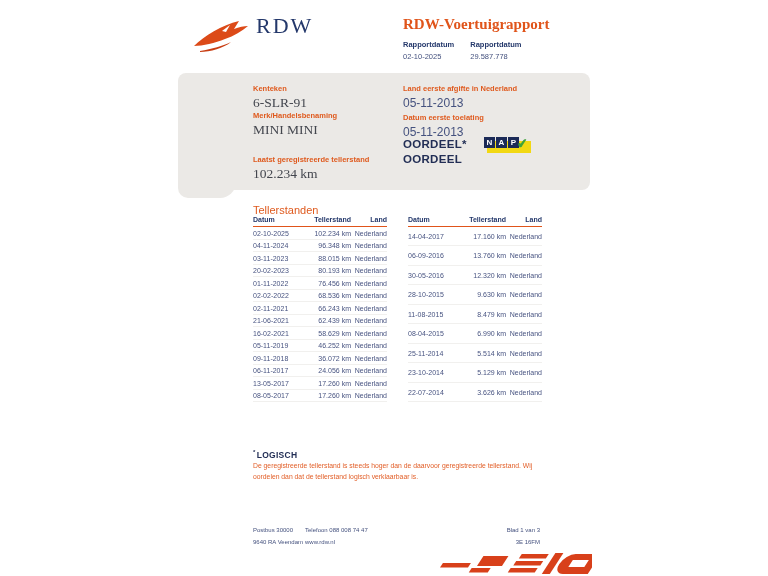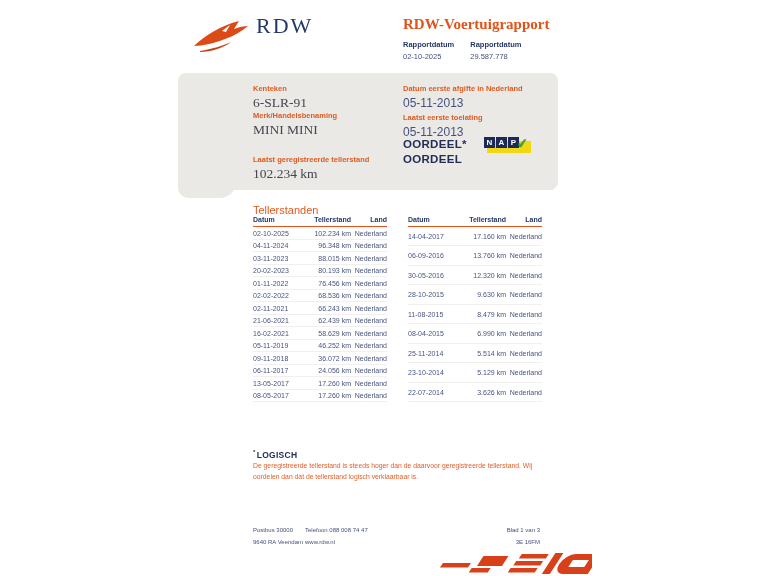--- a/index.html
+++ b/index.html
@@ -22,21 +22,21 @@
     left:403px; top:16px;
     font-family:"Liberation Serif", serif; font-weight:bold;
     font-size:15px; color:#E0541A; margin:0;
   }
   .report-meta { left:403px; top:40px; display:flex; gap:16px; }
   .meta-label { font-size:7.5px; font-weight:bold; color:#24386B; }
   .meta-value { font-size:7.5px; color:#44517E; margin-top:3px; }
 
   
   .summary-panel {
-    left:178px; top:73px; width:380px; height:117px;
+    left:178px; top:73px; width:412px; height:117px;
     background:#EBE9E6; border-radius:8px;
   }
   .panel-tail {
     left:178px; top:180px; width:58px; height:18px;
     background:#EBE9E6; border-radius:0 0 16px 10px;
   }
   .field-label { font-size:7.5px; font-weight:bold; color:#DF5A1E; }
   .field-value-serif {
     font-family:"Liberation Serif", serif;
     font-size:13.5px; color:#43464E; margin-top:2px;
@@ -133,26 +133,26 @@
       <div class="field-label">Merk/Handelsbenaming</div>
       <div class="field-value-serif">MINI MINI</div>
     </div>
 
     <div class="abs" style="left:75px; top:82px;">
       <div class="field-label">Laatst geregistreerde tellerstand</div>
       <div class="field-value-serif">102.234 km</div>
     </div>
 
     <div class="abs" style="left:225px; top:11px;">
-      <div class="field-label">Datum eerste afgifte in Nederland</div>
+      <div class="field-label">Land eerste afgifte in Nederland</div>
       <div class="field-value-sans">05-11-2013</div>
     </div>
 
     <div class="abs" style="left:225px; top:40px;">
-      <div class="field-label">Laatst eerste toelating</div>
+      <div class="field-label">Datum eerste toelating</div>
       <div class="field-value-sans">05-11-2013</div>
     </div>
 
     <div class="abs oordeel" style="left:225px; top:64px;">
       <div>OORDEEL*</div>
       <div>OORDEEL</div>
     </div>
 
     <div class="abs nap">
       <div class="nap-yellow"></div>

